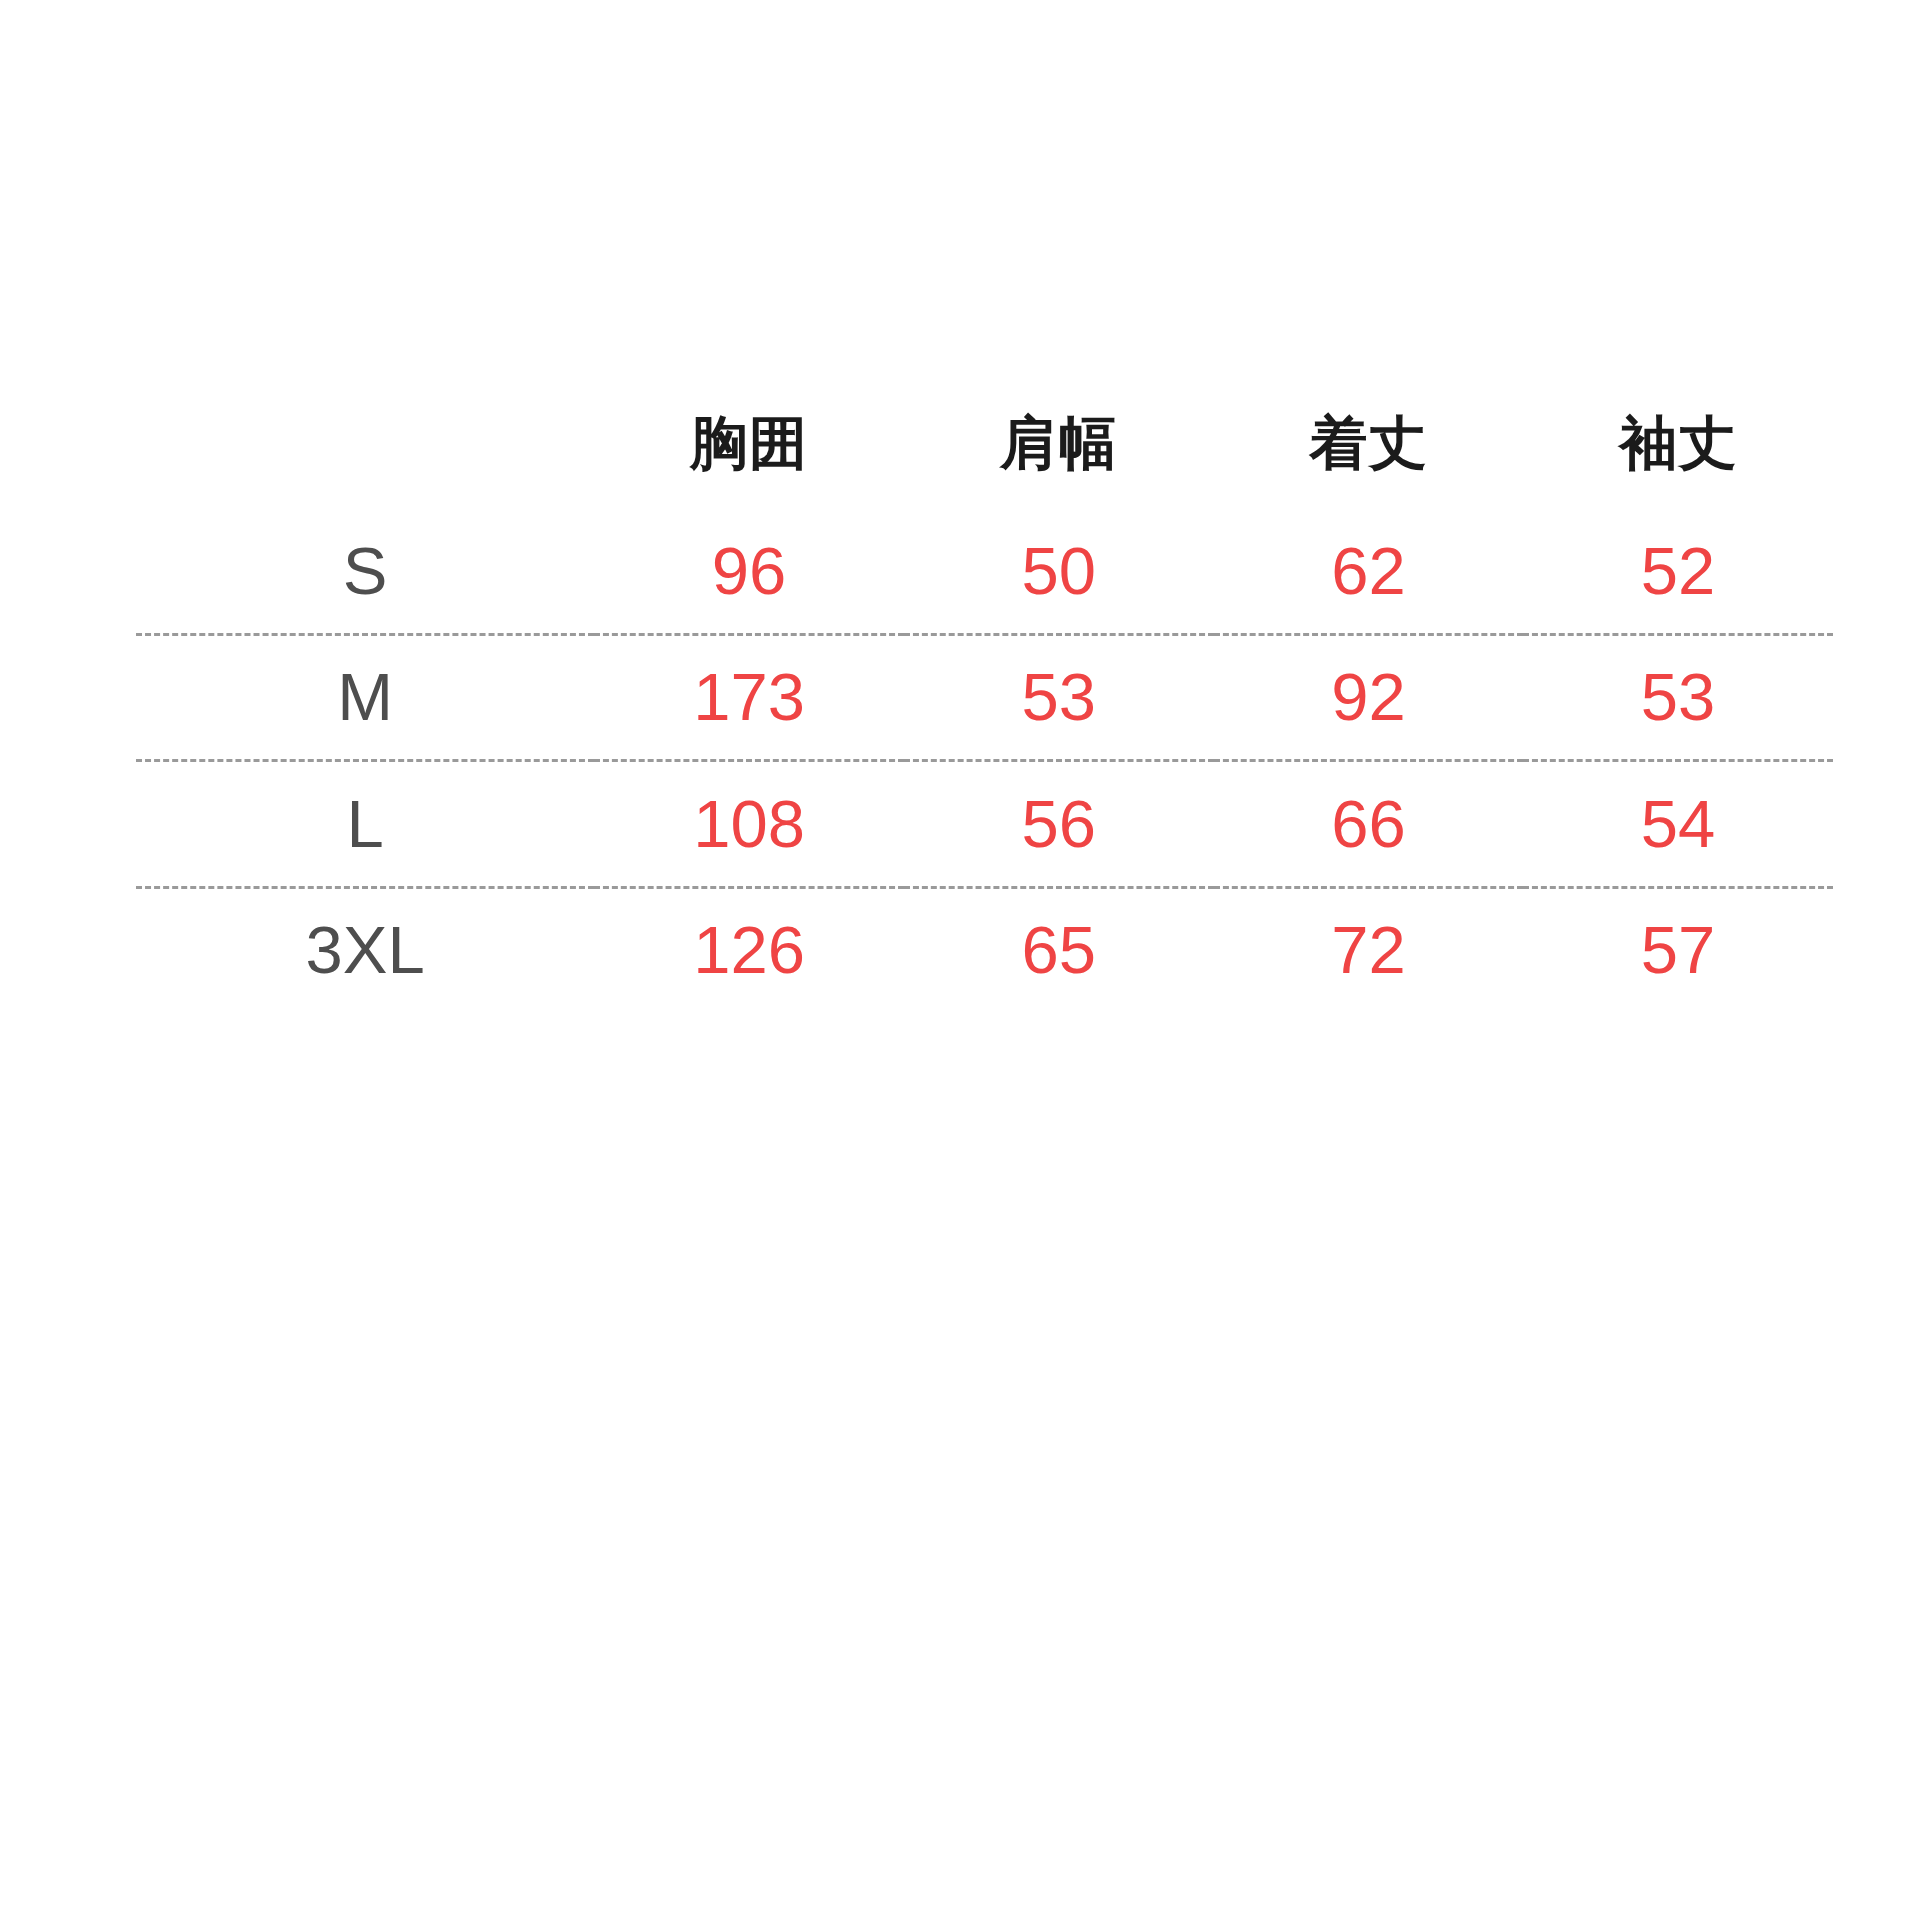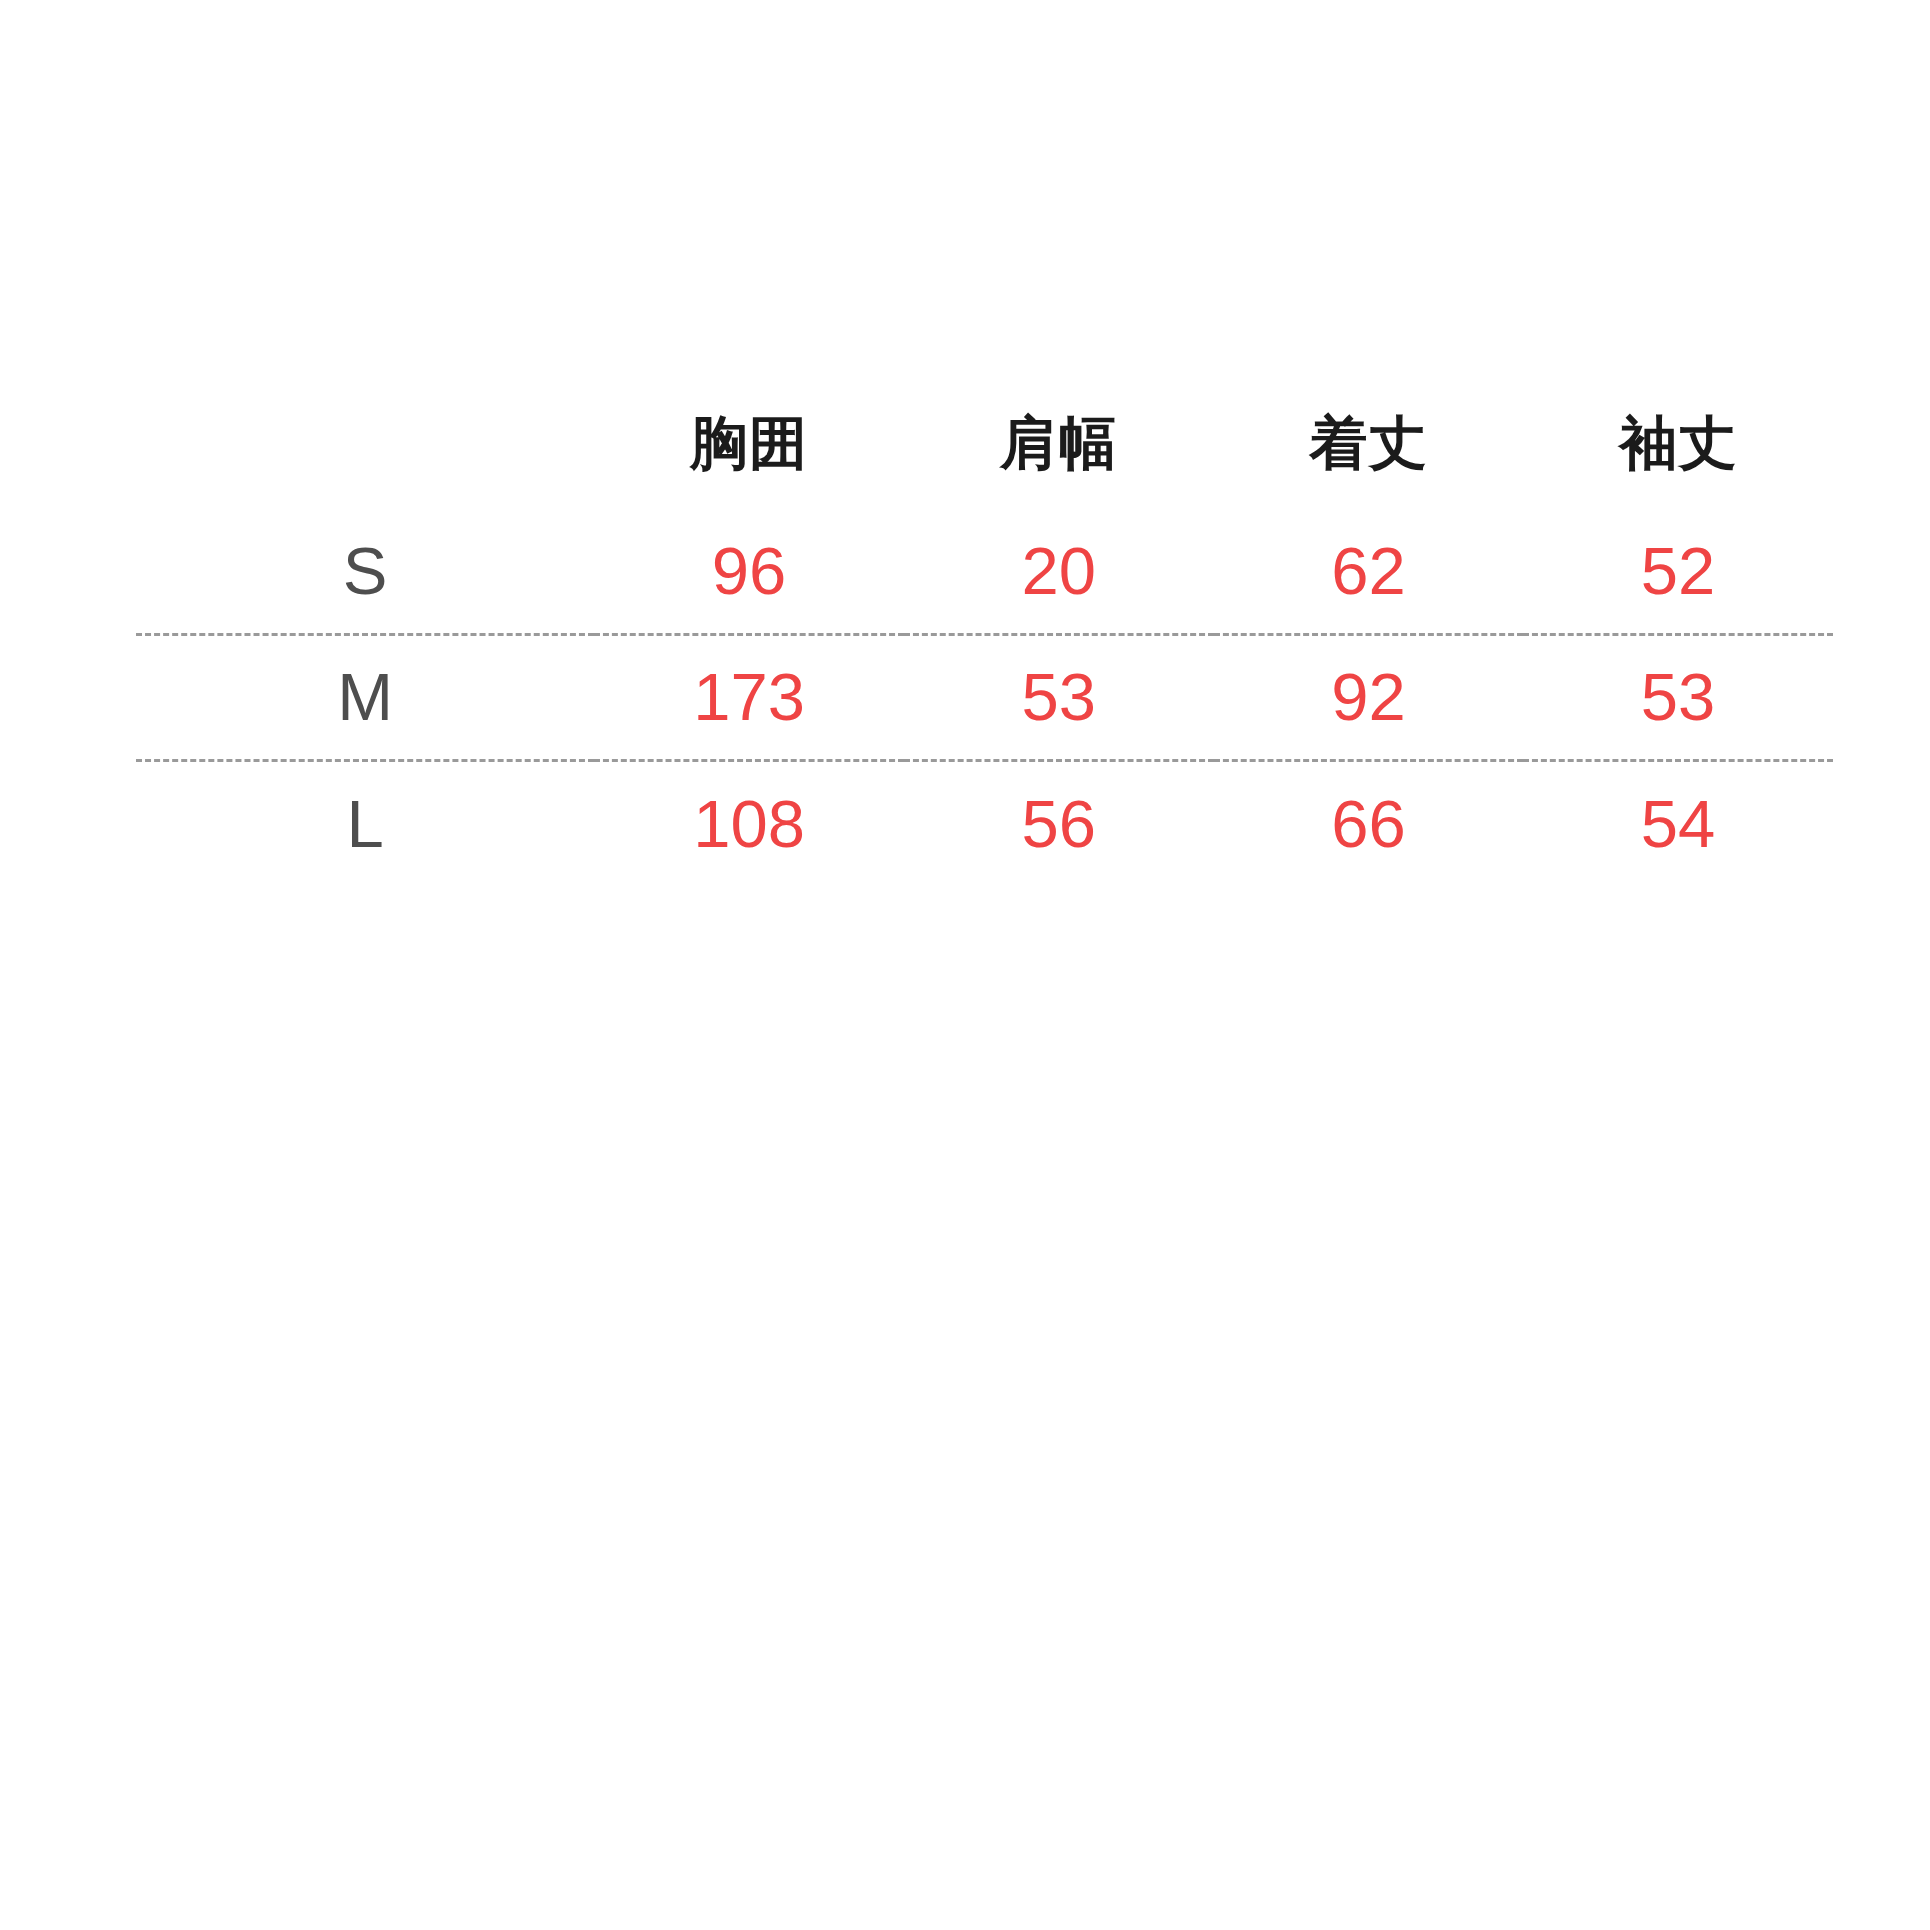--- a/index.html
+++ b/index.html
@@ -79,35 +79,42 @@
           <th>胸囲</th>
           <th>肩幅</th>
           <th>着丈</th>
           <th>袖丈</th>
         </tr>
       </thead>
       <tbody>
         <tr>
           <td class="size-cell">S</td>
           <td>96</td>
-          <td>20</td>
+          <td>50</td>
           <td>62</td>
           <td>52</td>
         </tr>
         <tr>
           <td class="size-cell">M</td>
           <td>173</td>
           <td>53</td>
           <td>92</td>
           <td>53</td>
         </tr>
         <tr>
           <td class="size-cell">L</td>
           <td>108</td>
           <td>56</td>
           <td>66</td>
           <td>54</td>
         </tr>
+        <tr>
+          <td class="size-cell">3XL</td>
+          <td>126</td>
+          <td>65</td>
+          <td>72</td>
+          <td>57</td>
+        </tr>
       </tbody>
     </table>
   </div>
 </div>
 
 
 </body></html>

